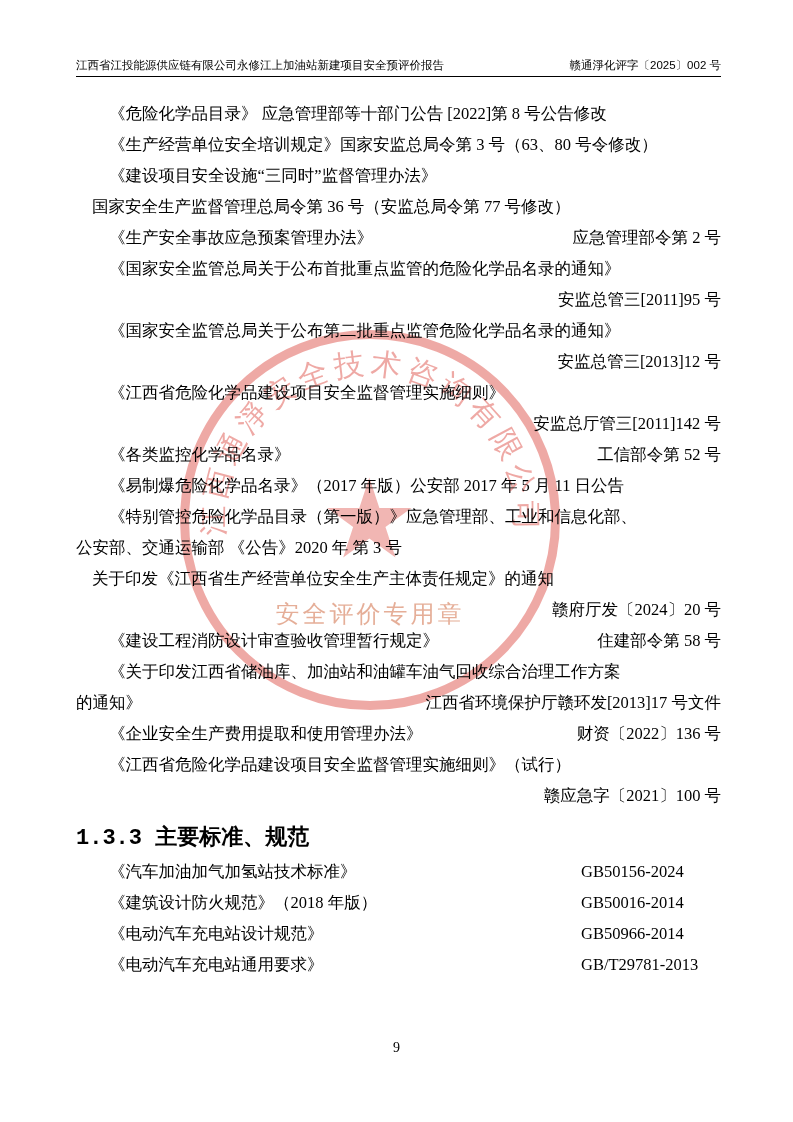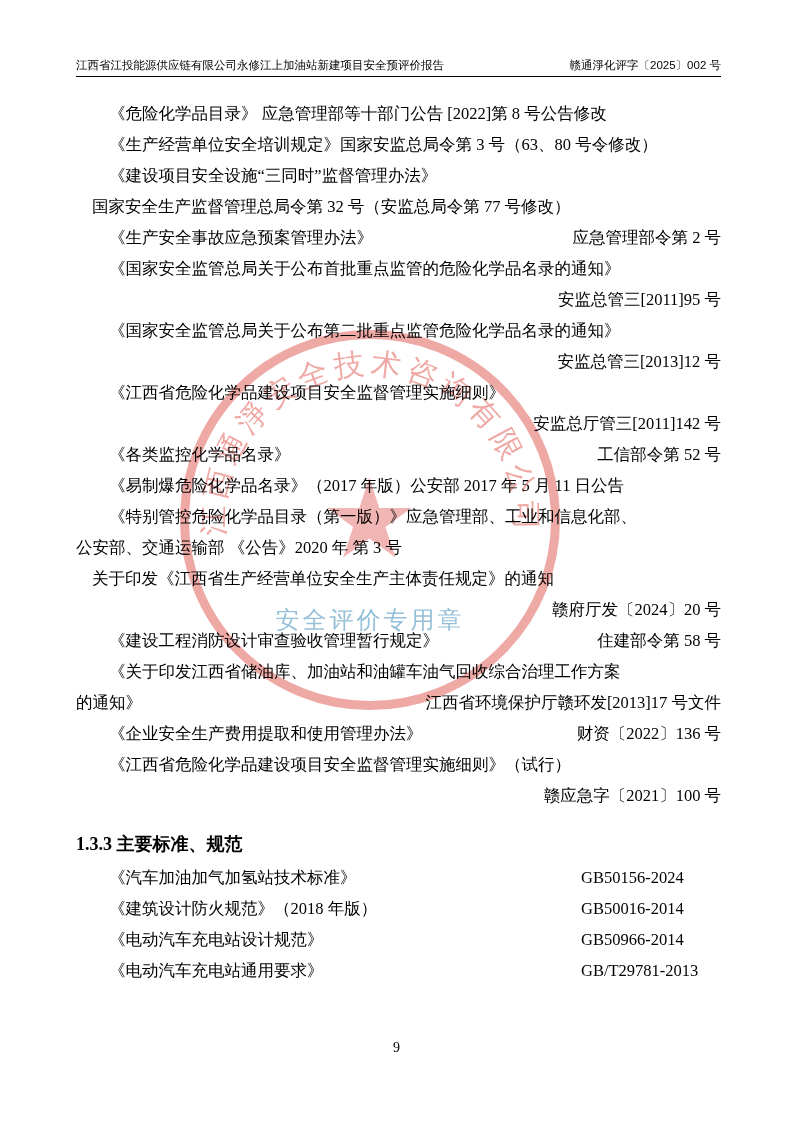--- a/index.html
+++ b/index.html
@@ -62,23 +62,23 @@
   .wm-arc-text text {
     fill: #d9342b;
     font-family: "Liberation Serif", serif;
     font-size: 30px;
     letter-spacing: 5px;
   }
   .wm-bottom-text {
     position: absolute;
     width: 380px;
     text-align: center;
-    top: 274px;
+    top: 268px;
     font-size: 24px;
-    color: #0369a1;
+    color: #c2410c;
     letter-spacing: 3px;
   }
 
   
   .header {
     position: absolute;
     left: 76px;
     top: 58px;
     width: 645px;
     z-index: 3;
@@ -126,24 +126,24 @@
     white-space: nowrap;
   }
   .row .left { flex: 0 0 auto; }
   .row .spacer { flex: 1 1 auto; }
   .row .right { flex: 0 0 auto; }
   .right-align {
     text-align: right;
     display: block;
   }
   .sec-head {
-    font-family: Liberation Serif, serif;
+    font-family: Liberation Mono, monospace;
     font-weight: bold;
-    font-size: 18px;
-    margin-top: 18px;
+    font-size: 22px;
+    margin-top: 12px;
     margin-bottom: 2px;
     display: block;
   }
   .std-line {
     position: relative;
     height: 31px;
   }
   .std-name {
     position: absolute;
     left: 33px;
@@ -192,21 +192,21 @@
       <span>赣通淨化评字〔2025〕002 号</span>
     </div>
     <div class="header-rule"></div>
   </div>
 
   <div class="content">
     <div id="body-lines">
         <div class="line indent2">《危险化学品目录》 应急管理部等十部门公告 [2022]第 8 号公告修改</div>
         <div class="line indent2">《生产经营单位安全培训规定》国家安监总局令第 3 号（63、80 号令修改）</div>
         <div class="line indent2">《建设项目安全设施“三同时”监督管理办法》</div>
-        <div class="line indent1">国家安全生产监督管理总局令第 32 号（安监总局令第 77 号修改）</div>
+        <div class="line indent1">国家安全生产监督管理总局令第 36 号（安监总局令第 77 号修改）</div>
         <div class="row indent2">
           <span class="left">《生产安全事故应急预案管理办法》</span>
           <span class="spacer"></span>
           <span class="right">应急管理部令第 2 号</span>
         </div>
         <div class="line indent2">《国家安全监管总局关于公布首批重点监管的危险化学品名录的通知》</div>
         <div class="line right-align"><span>安监总管三[2011]95 号</span></div>
         <div class="line indent2">《国家安全监管总局关于公布第二批重点监管危险化学品名录的通知》</div>
         <div class="line right-align"><span>安监总管三[2013]12 号</span></div>
         <div class="line indent2">《江西省危险化学品建设项目安全监督管理实施细则》</div>

